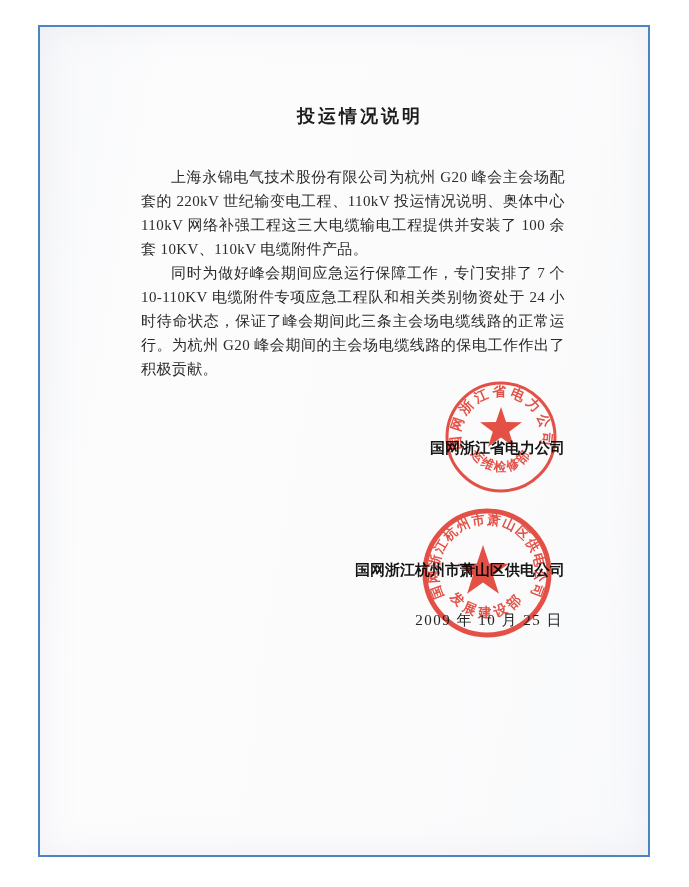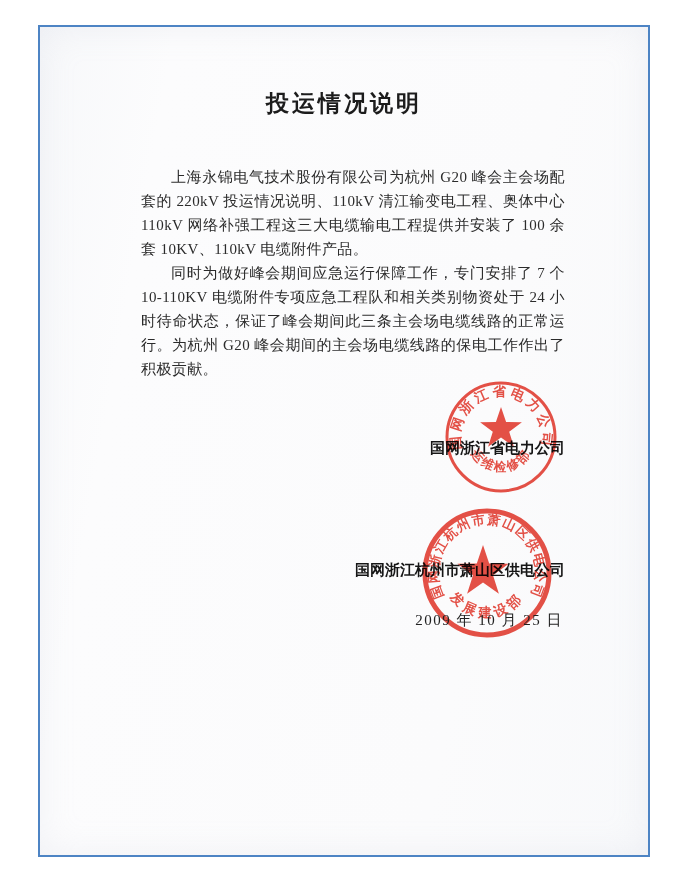--- a/index.html
+++ b/index.html
@@ -24,24 +24,24 @@
     height: 828px;
     background: linear-gradient(100deg, #f7f8fa 0%, #fcfcfd 18%, #fbfbfc 70%, #f8f9fb 100%);
     border: 2px solid #4d84c4;
     box-shadow: inset 0 0 35px rgba(190,196,210,0.18);
   }
   .doc-title {
     position: absolute;
     top: 61px;
     left: 0;
     width: 100%;
-    margin: 0;
+    margin: 16px;
     text-align: center;
     font-family: Liberation Serif, serif;
-    font-size: 23px;
+    font-size: 18px;
     font-weight: bold;
     letter-spacing: 3px;
     color: #1c1c1c;
   }
   .doc-body {
     position: absolute;
     left: 101px;
     top: 138px;
     width: 424px;
     font-size: 15px;
@@ -89,21 +89,21 @@
 </style>
 </head>
 <body>
 
 <div class="canvas">
   <div class="page">
 
     <h1 class="doc-title">投运情况说明</h1>
 
     <div class="doc-body">
-      <p>上海永锦电气技术股份有限公司为杭州 G20 峰会主会场配套的 220kV 投运情况说明、110kV 清江输变电工程、奥体中心 110kV 网络补强工程这三大电缆输电工程提供并安装了 100 余套 10KV、110kV 电缆附件产品。</p>
+      <p>上海永锦电气技术股份有限公司为杭州 G20 峰会主会场配套的 220kV 世纪输变电工程、110kV 投运情况说明、奥体中心 110kV 网络补强工程这三大电缆输电工程提供并安装了 100 余套 10KV、110kV 电缆附件产品。</p>
       <p>同时为做好峰会期间应急运行保障工作，专门安排了 7 个 10-110KV 电缆附件专项应急工程队和相关类别物资处于 24 小时待命状态，保证了峰会期间此三条主会场电缆线路的正常运行。为杭州 G20 峰会期间的主会场电缆线路的保电工作作出了积极贡献。</p>
     </div>
 
     <div class="sig sig-1">国网浙江省电力公司</div>
 
     <svg class="stamp stamp-1" viewBox="0 0 150 150">
       <defs>
         <path id="s1top" d="M 43.6 101.4 A 41 41 0 1 1 106.4 101.4" fill="none"></path>
         <path id="s1bot" d="M 44.2 89.4 A 34 34 0 0 0 105.8 89.4" fill="none"></path>
       </defs>

